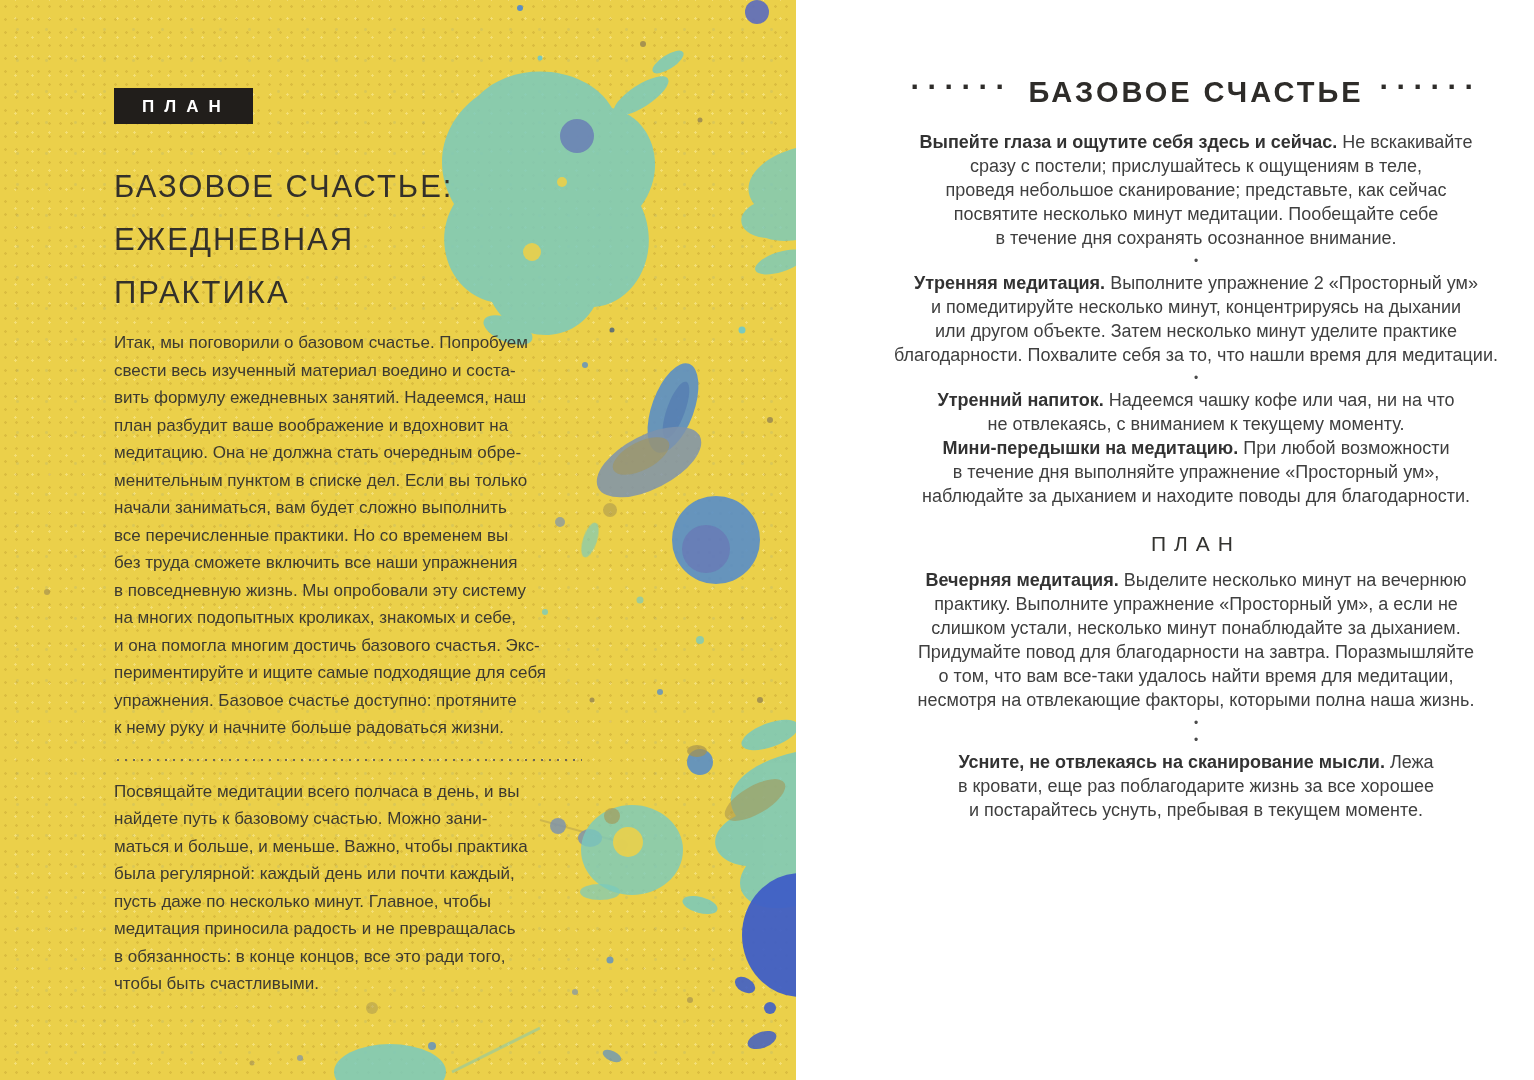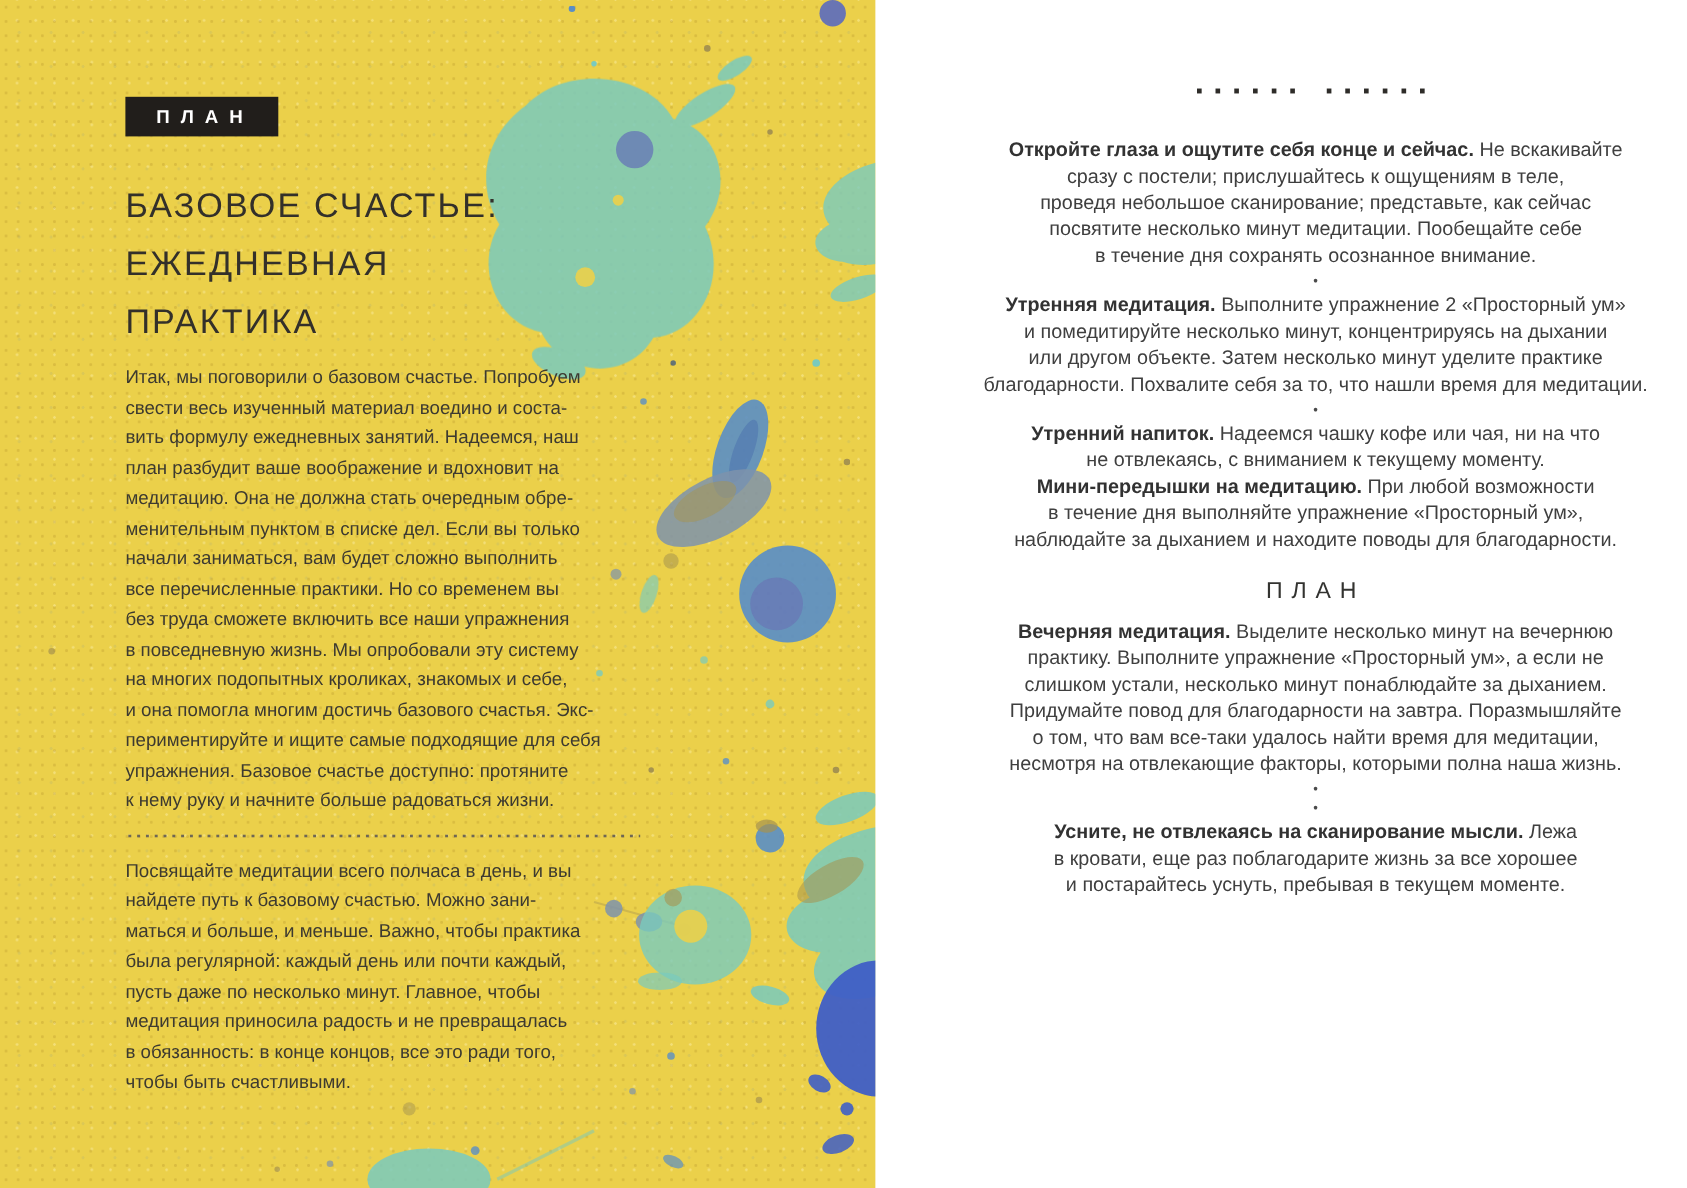--- a/index.html
+++ b/index.html
@@ -203,25 +203,26 @@
 медитация приносила радость и не превращалась
 в обязанность: в конце концов, все это ради того,
 чтобы быть счастливыми.</p>
     </div>
   </div>
 
   <div class="page-right">
 
     <div class="rp-header">
       <span class="hdots">······</span>
+      <h2>БАЗОВОЕ СЧАСТЬЕ</h2>
       <span class="hdots">······</span>
     </div>
 
     <div class="section">
-      <p class="rp"><span class="lead">Откройте глаза и ощутите себя конце и сейчас.</span><span> Не вскакивайте
+      <p class="rp"><span class="lead">Выпейте глаза и ощутите себя здесь и сейчас.</span><span> Не вскакивайте
 сразу с постели; прислушайтесь к ощущениям в теле,
 проведя небольшое сканирование; представьте, как сейчас
 посвятите несколько минут медитации. Пообещайте себе
 в течение дня сохранять осознанное внимание.</span></p>
       <div class="bullet-sep">•</div>
       <p class="rp"><span class="lead">Утренняя медитация.</span><span> Выполните упражнение 2 «Просторный ум»
 и помедитируйте несколько минут, концентрируясь на дыхании
 или другом объекте. Затем несколько минут уделите практике
 благодарности. Похвалите себя за то, что нашли время для медитации.</span></p>
       <div class="bullet-sep">•</div>

